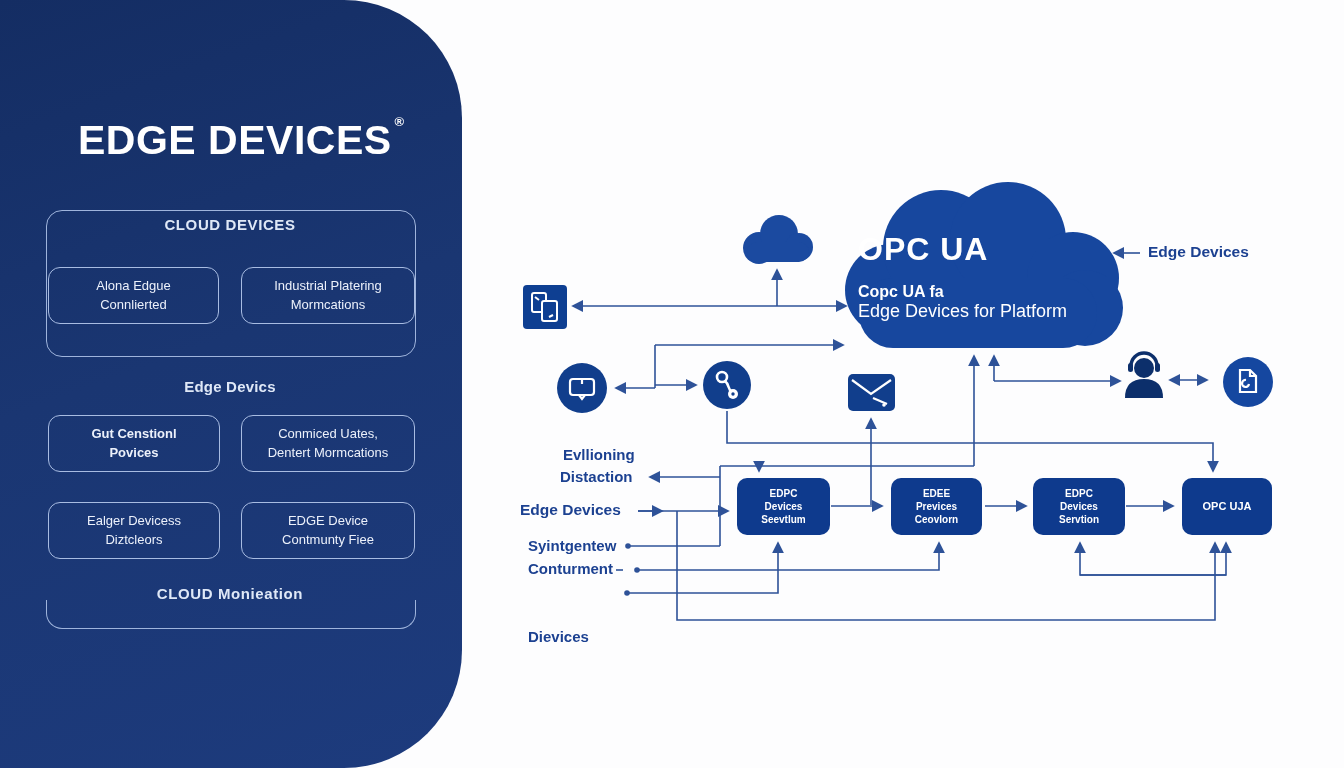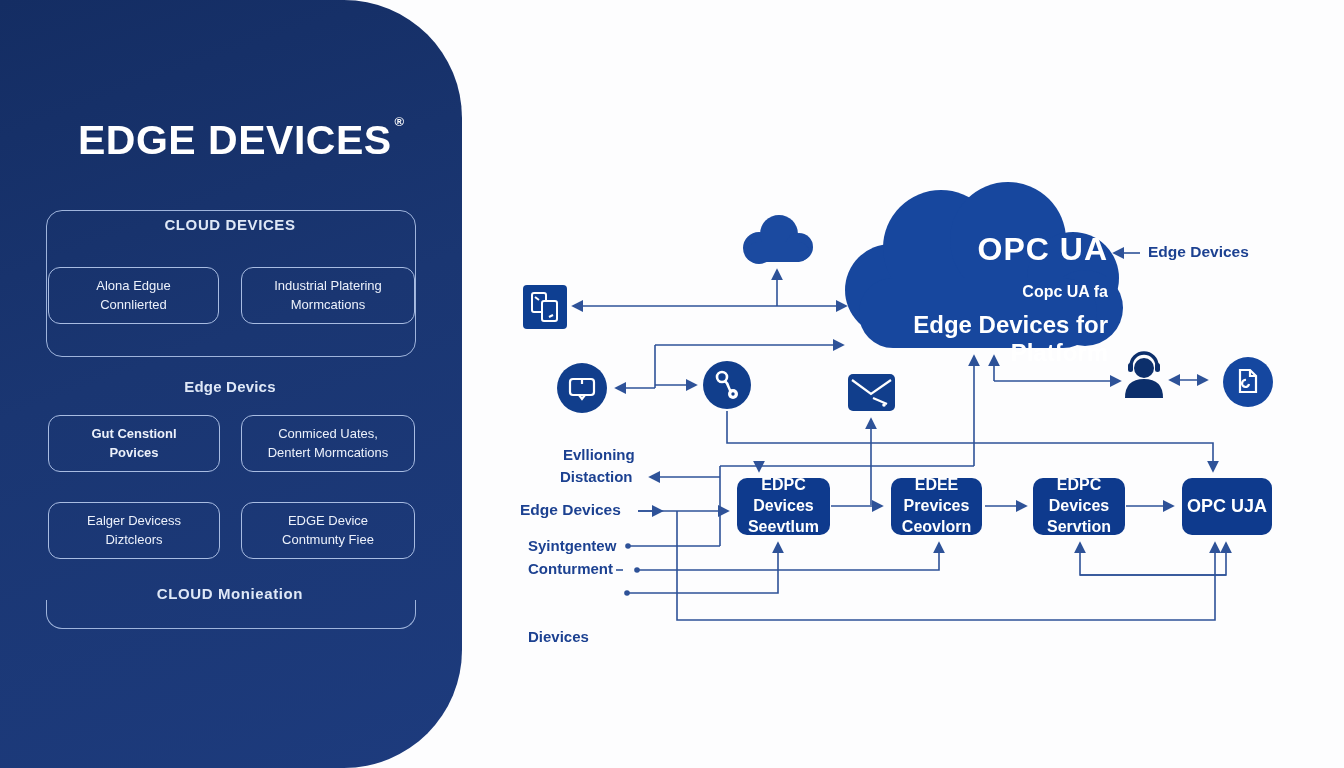--- a/index.html
+++ b/index.html
@@ -19,27 +19,27 @@
              font-size:15px;font-weight:700;letter-spacing:.6px;}
   .sb-box{position:absolute;border:1.4px solid #a8bce2;border-radius:12px;
           display:flex;align-items:center;justify-content:center;text-align:center;
           color:#ecf1fb;font-size:13px;line-height:1.45;}
   
   .abs{position:absolute;}
   .lbl{position:absolute;color:#1c4191;font-size:15px;font-weight:600;white-space:nowrap;}
   .lbl.bold{font-weight:700;font-size:15.5px;}
   .node{position:absolute;background:#0e3a8d;border-radius:10px;color:#ffffff;
         display:flex;align-items:center;justify-content:center;text-align:center;
-        font-size:16px;font-weight:700;line-height:1.3;}
+        font-size:10px;font-weight:700;line-height:1.3;}
   .circle-ic{position:absolute;border-radius:50%;background:#113e8c;
              display:flex;align-items:center;justify-content:center;}
-  #cloud-text{position:absolute;left:858px;top:233px;width:250px;text-align:right;color:#ffffff;}
+  #cloud-text{position:absolute;left:858px;top:233px;width:250px;text-align:left;color:#ffffff;}
   #cloud-text .t1{font-size:32px;font-weight:800;letter-spacing:1px;line-height:1.05;}
   #cloud-text .t2{font-size:16px;font-weight:600;margin-top:16px;}
-  #cloud-text .t3{font-size:24px;font-weight:700;margin-top:10px;}
+  #cloud-text .t3{font-size:18px;font-weight:400;margin-top:0;}
 </style>
 </head>
 <body>
 
 <div id="stage">
 
   <div id="sidebar">
     <div class="sb-title">
       <span>EDGE DEVICES</span><sup>®</sup>
     </div>
@@ -226,17 +226,17 @@
   <div class="node" style="left:891px;top:478px;width:91px;height:57px;">
     <div><span>EDEE</span><br>
          <span>Previces</span><br>
          <span>Ceovlorn</span></div>
   </div>
   <div class="node" style="left:1033px;top:478px;width:92px;height:57px;">
     <div><span>EDPC</span><br>
          <span>Devices</span><br>
          <span>Servtion</span></div>
   </div>
-  <div class="node" style="left:1182px;top:478px;width:90px;height:57px;font-size:18px;">
+  <div class="node" style="left:1182px;top:478px;width:90px;height:57px;font-size:11px;">
     <div><span>OPC UJA</span></div>
   </div>
 
 </div>
 
 </body></html>

